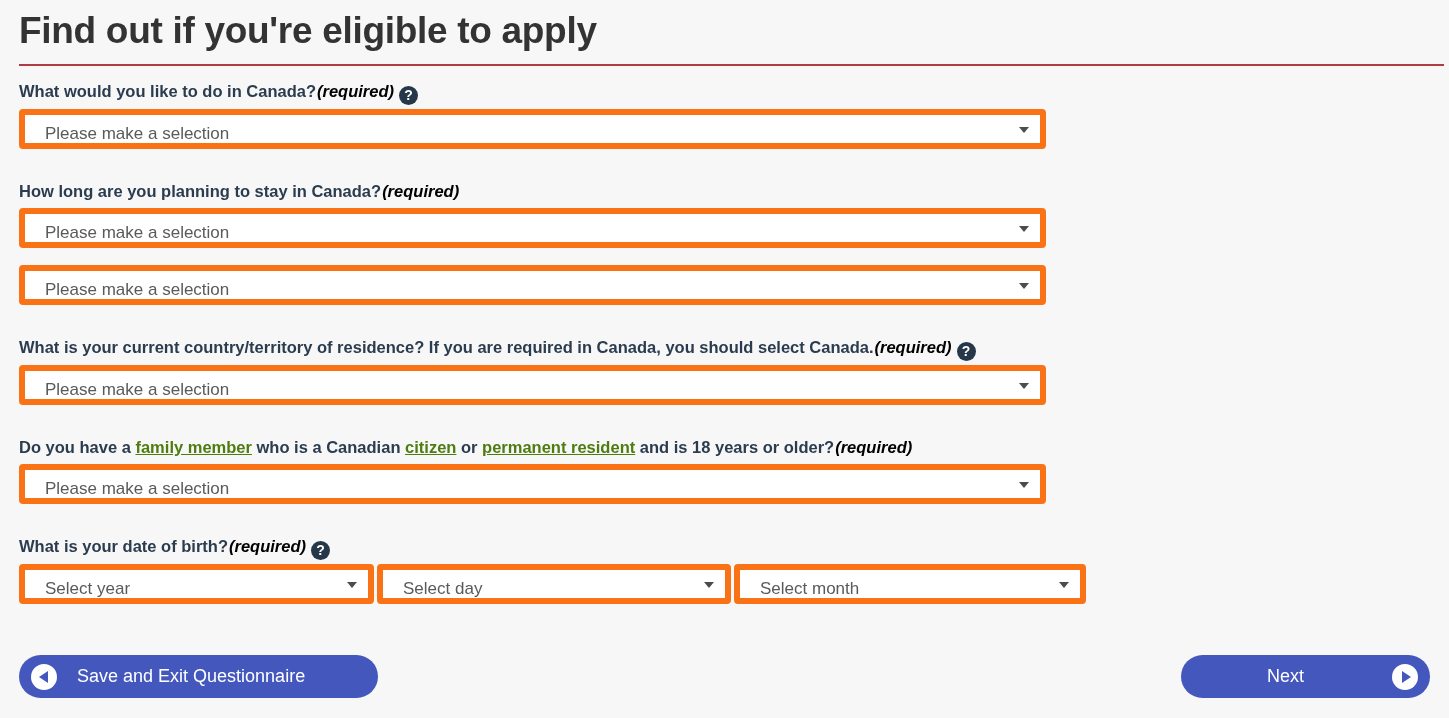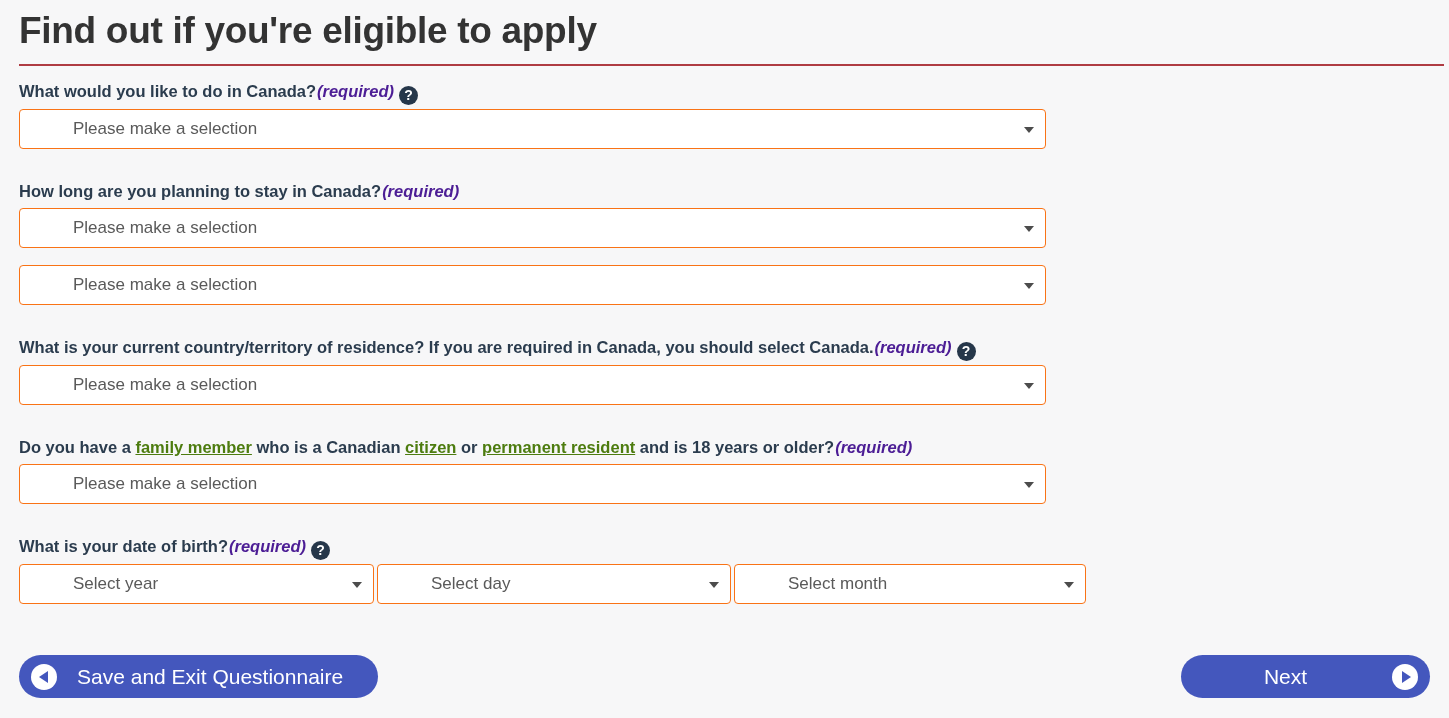--- a/index.html
+++ b/index.html
@@ -48,21 +48,21 @@
     font-size: 16.5px;
     line-height: 20px;
     font-weight: bold;
     color: #2b3c4e;
     padding-top: 15px;
     padding-bottom: 7px;
     display: block;
     white-space: nowrap;
   }
   .req {
-    color: #4c1d95;
+    color: #000000;
     font-style: italic;
     font-weight: bold;
     margin-left: 1px;
   }
   .q-link {
     color: #4d7c0f;
     text-decoration: underline;
     font-weight: bold;
   }
 
@@ -84,24 +84,23 @@
     font-family: "Liberation Sans", sans-serif;
     vertical-align: baseline;
   }
 
   
   .sel {
     position: relative;
     display: inline-block;
     height: 40px;
     background: #ffffff;
-    border: 1px solid #f97316;
+    border: 6px solid #f97316;
     border-radius: 4px;
     vertical-align: top;
-    padding-left: 33px;
   }
   .sel .sel-text {
     display: block;
     font-size: 17px;
     line-height: 38px;
     color: #5a5a5a;
     padding-left: 20px;
     padding-right: 34px;
     white-space: nowrap;
     overflow: hidden;
@@ -133,21 +132,21 @@
     top: 652px;
     width: 1449px;
     height: 60px;
   }
   .btn {
     position: absolute;
     background: #4457bd;
     border: none;
     border-radius: 22px;
     color: #ffffff;
-    font-size: 21px;
+    font-size: 18px;
     font-family: "Liberation Sans", sans-serif;
     height: 43px;
     cursor: pointer;
     white-space: nowrap;
   }
   .btn-save {
     left: 19px;
     top: 3px;
     width: 359px;
     padding: 0 18px 0 58px;

